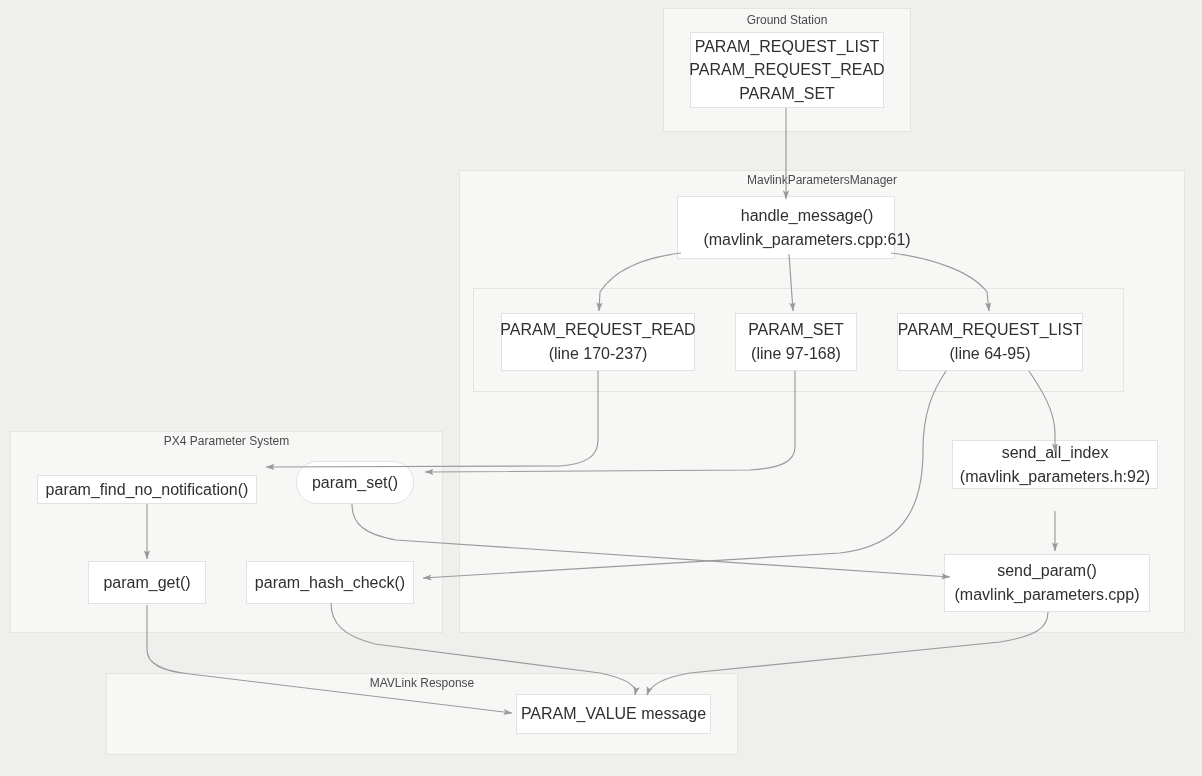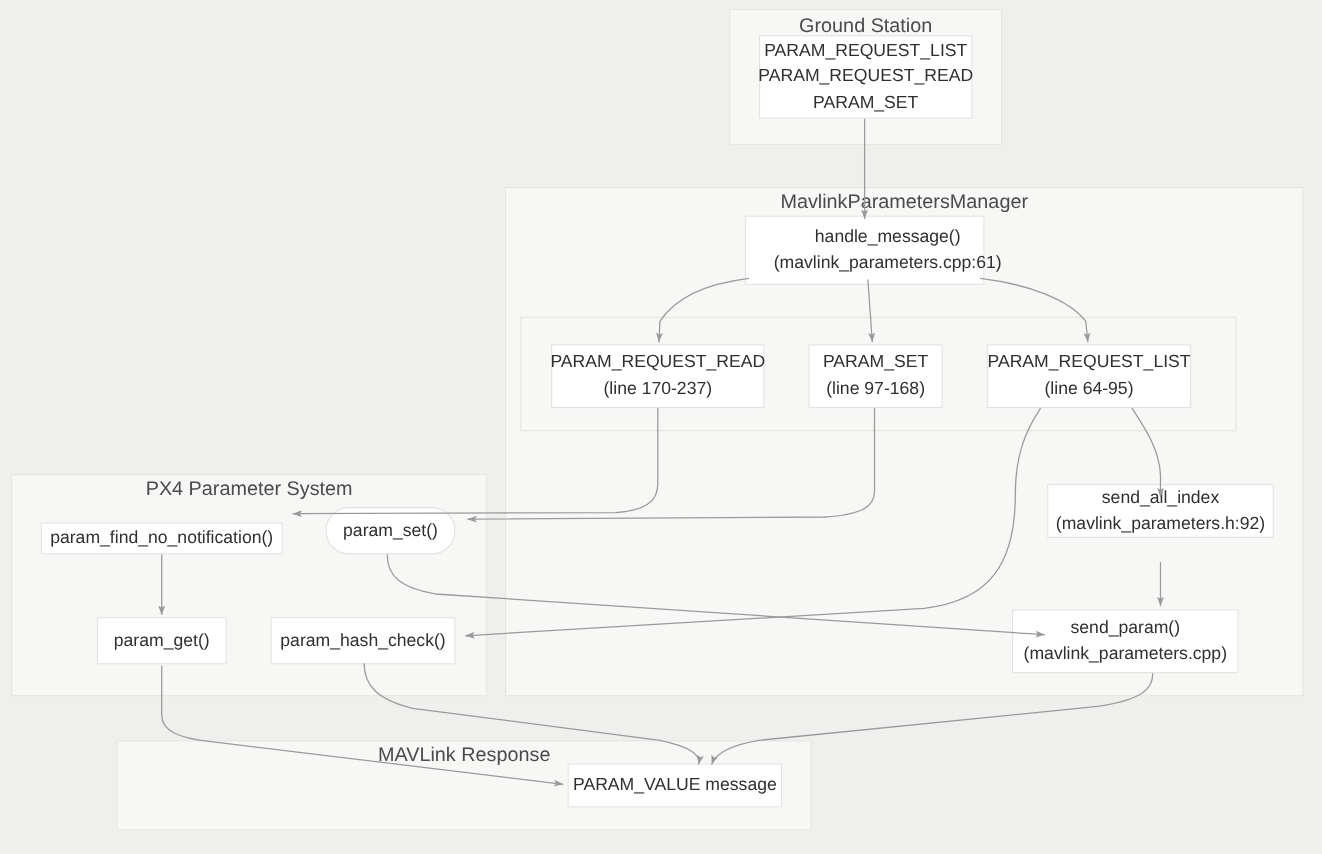--- a/index.html
+++ b/index.html
@@ -27,21 +27,21 @@
   .cluster {
     position: absolute;
     background: #f7f7f6;
     border: 1px solid #e4e4e2;
     box-sizing: border-box;
     z-index: 1;
   }
   .cluster-label {
     position: absolute;
     text-align: center;
-    font-size: 18px;
+    font-size: 12px;
     color: #4a4a4a;
     white-space: nowrap;
     z-index: 3;
     line-height: 1;
   }
   .node {
     position: absolute;
     background: #ffffff;
     border: 1px solid #e2e2e0;
     box-sizing: border-box;
@@ -139,21 +139,21 @@
   <div class="node" style="left:897px; top:313px; width:186px; height:58px;">
     <span class="ln">PARAM_REQUEST_LIST</span>
     <span class="ln">(line 64-95)</span>
   </div>
 
   <div class="node" style="left:952px; top:440px; width:206px; height:49px;">
     <span class="ln">send_all_index</span>
     <span class="ln">(mavlink_parameters.h:92)</span>
   </div>
 
-  <div class="node" style="left:920px; top:554px; width:206px; height:58px;">
+  <div class="node" style="left:944px; top:554px; width:206px; height:58px;">
     <span class="ln">send_param()</span>
     <span class="ln">(mavlink_parameters.cpp)</span>
   </div>
 
   <div class="node" style="left:37px; top:475px; width:220px; height:29px;">
     <span class="ln">param_find_no_notification()</span>
   </div>
 
   <div class="node" style="left:296px; top:461px; width:118px; height:43px;border-radius:21px;">
     <span class="ln">param_set()</span>

